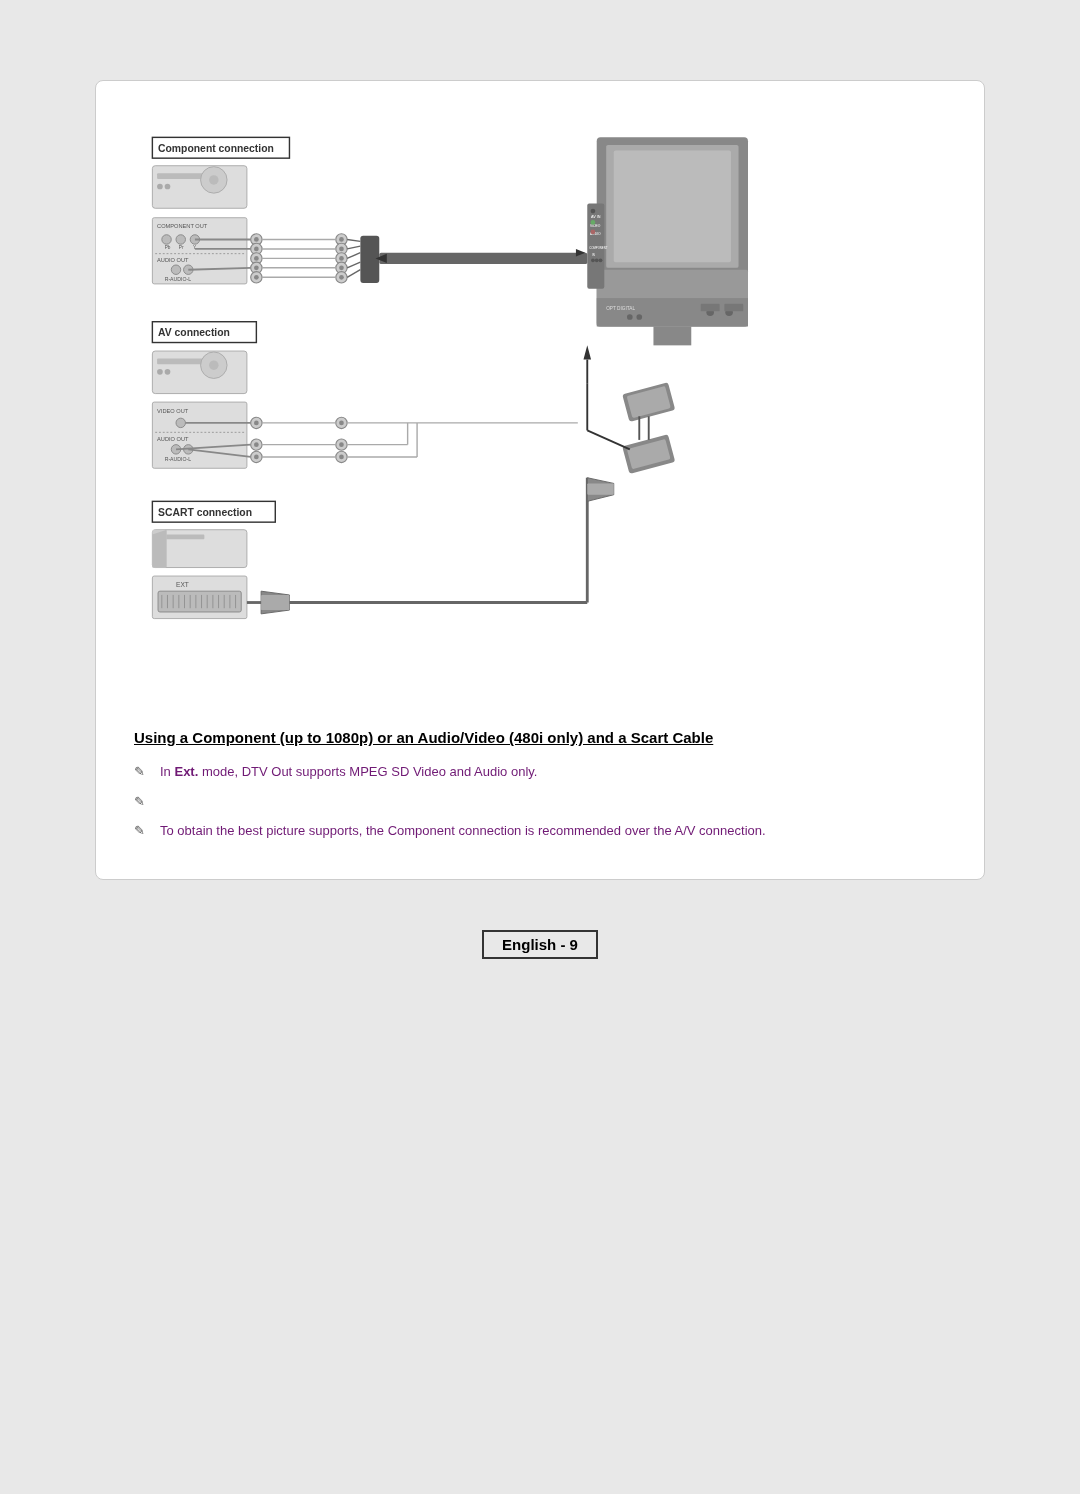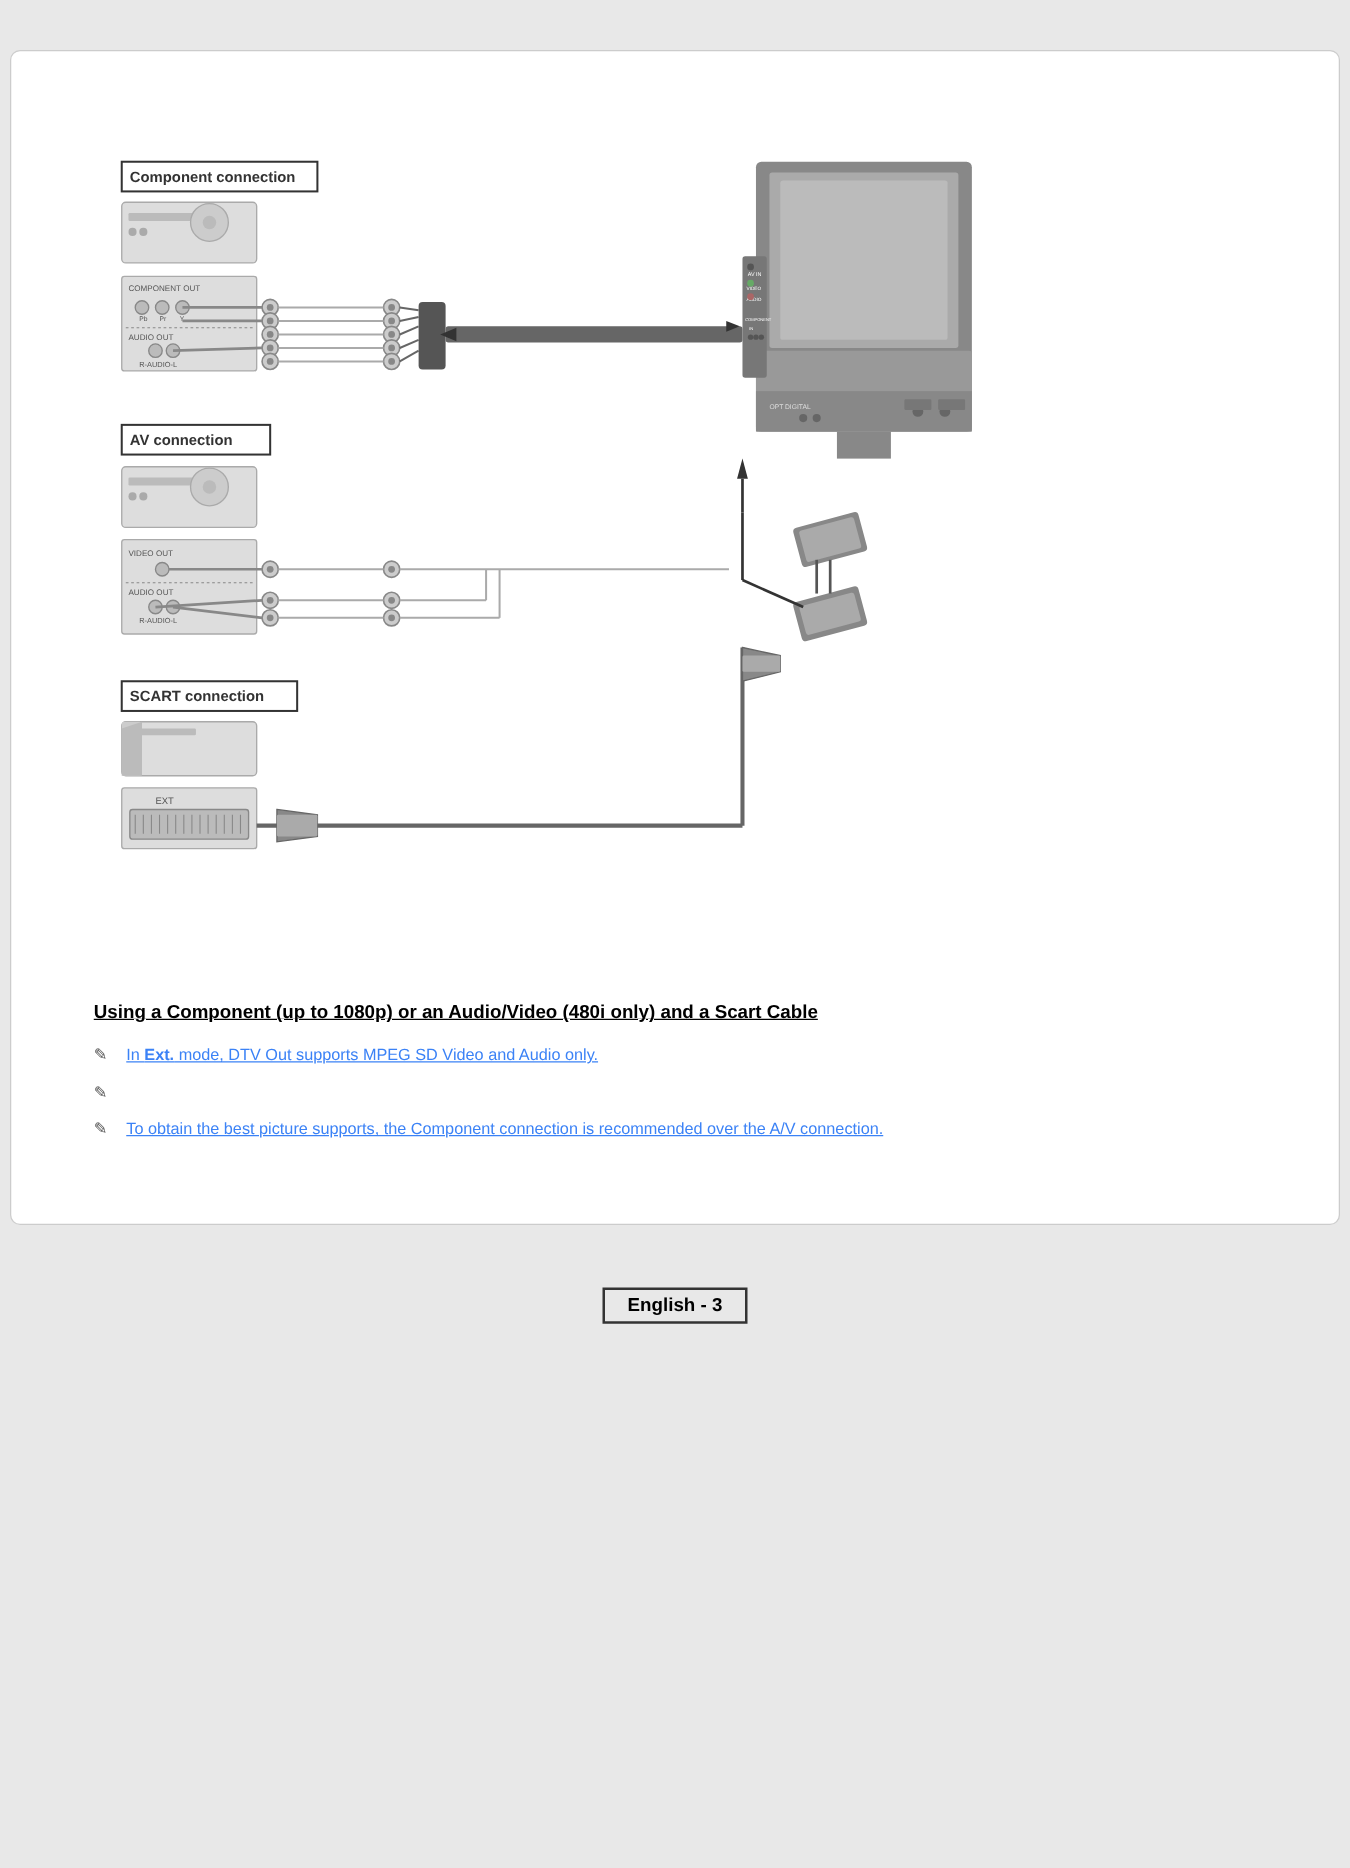--- a/index.html
+++ b/index.html
@@ -10,23 +10,24 @@
       min-height: 1494px;
       display: flex;
       flex-direction: column;
       align-items: center;
       padding: 40px 20px;
     }
     .page-container {
       background: #ffffff;
       border: 1px solid #cccccc;
       border-radius: 8px;
-      width: 1064px;
-      padding: 56px;
+      width: 890px;
+      padding: 28px;
       position: relative;
+      margin-top: 40px;
     }
     .diagram-area {
       width: 100%;
       position: relative;
       margin-bottom: 30px;
     }
     .diagram-svg {
       width: 100%;
       height: auto;
     }
@@ -47,22 +48,21 @@
       font-size: 13px;
       line-height: 1.5;
     }
     .note-icon {
       min-width: 20px;
       margin-right: 6px;
       font-size: 13px;
       color: #555;
     }
     .note-text {
-      color: #3b82f6;
-      text-decoration: underline;
+      color: #701a75;
     }
     .footer {
       display: flex;
       justify-content: center;
       margin-top: 50px;
     }
     .footer-label {
       font-size: 15px;
       font-weight: bold;
       border: 2px solid #333;
@@ -310,14 +310,14 @@
     <div class="note-item">
       <span class="note-icon">✎</span>
       <span class="note-text">
         To obtain the best picture supports, the Component connection is recommended over the A/V connection.
       </span>
     </div>
   </div>
 </div>
 
 <div class="footer">
-  <div class="footer-label">English - 3</div>
+  <div class="footer-label">English - 9</div>
 </div>
 
 </body></html>

